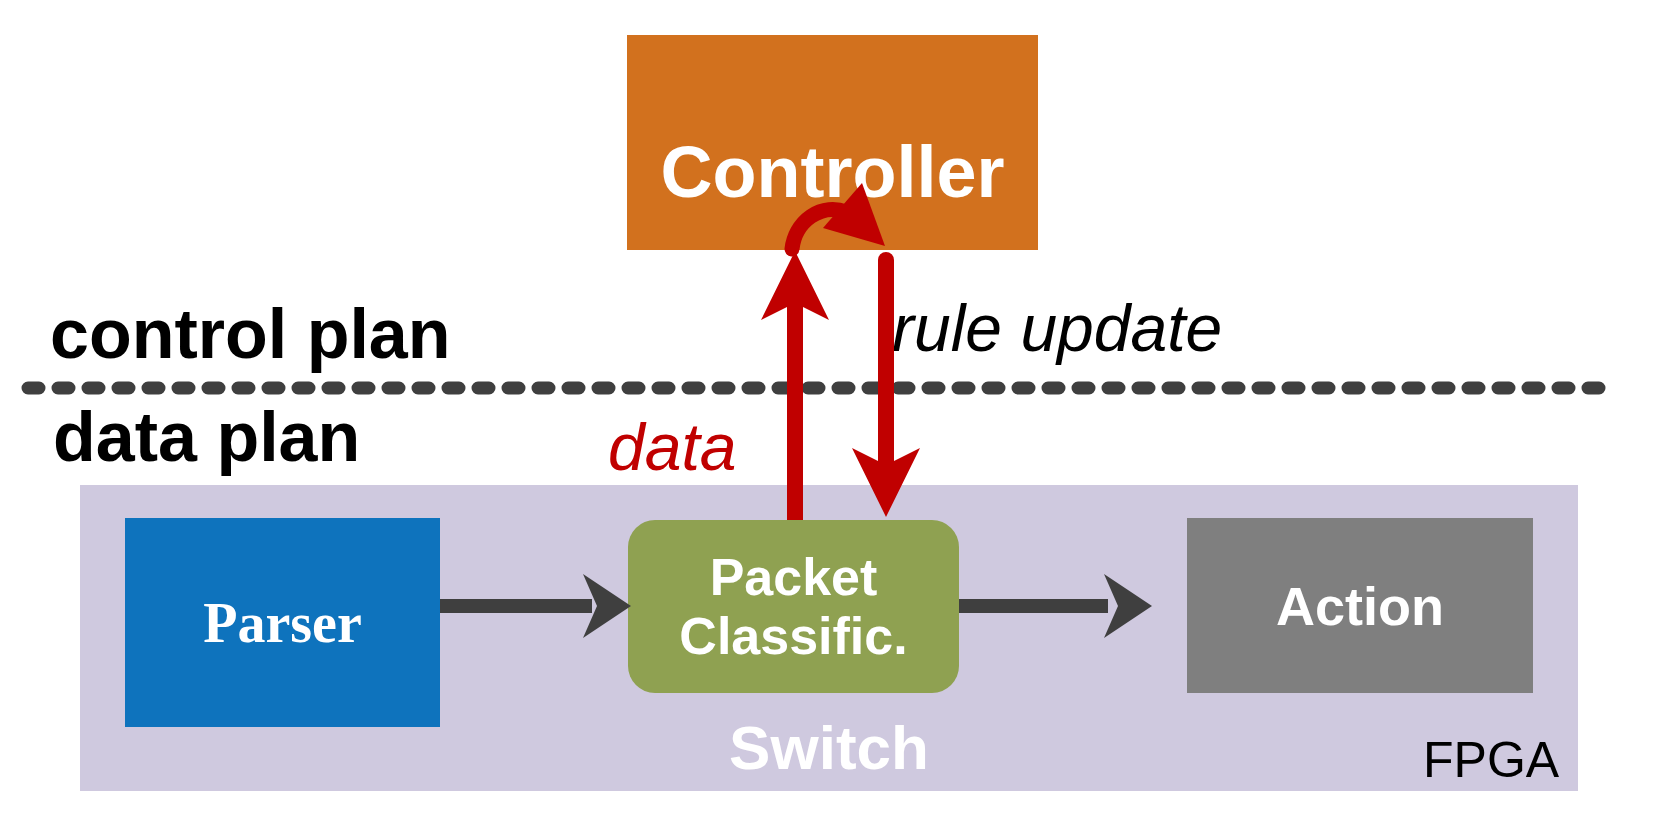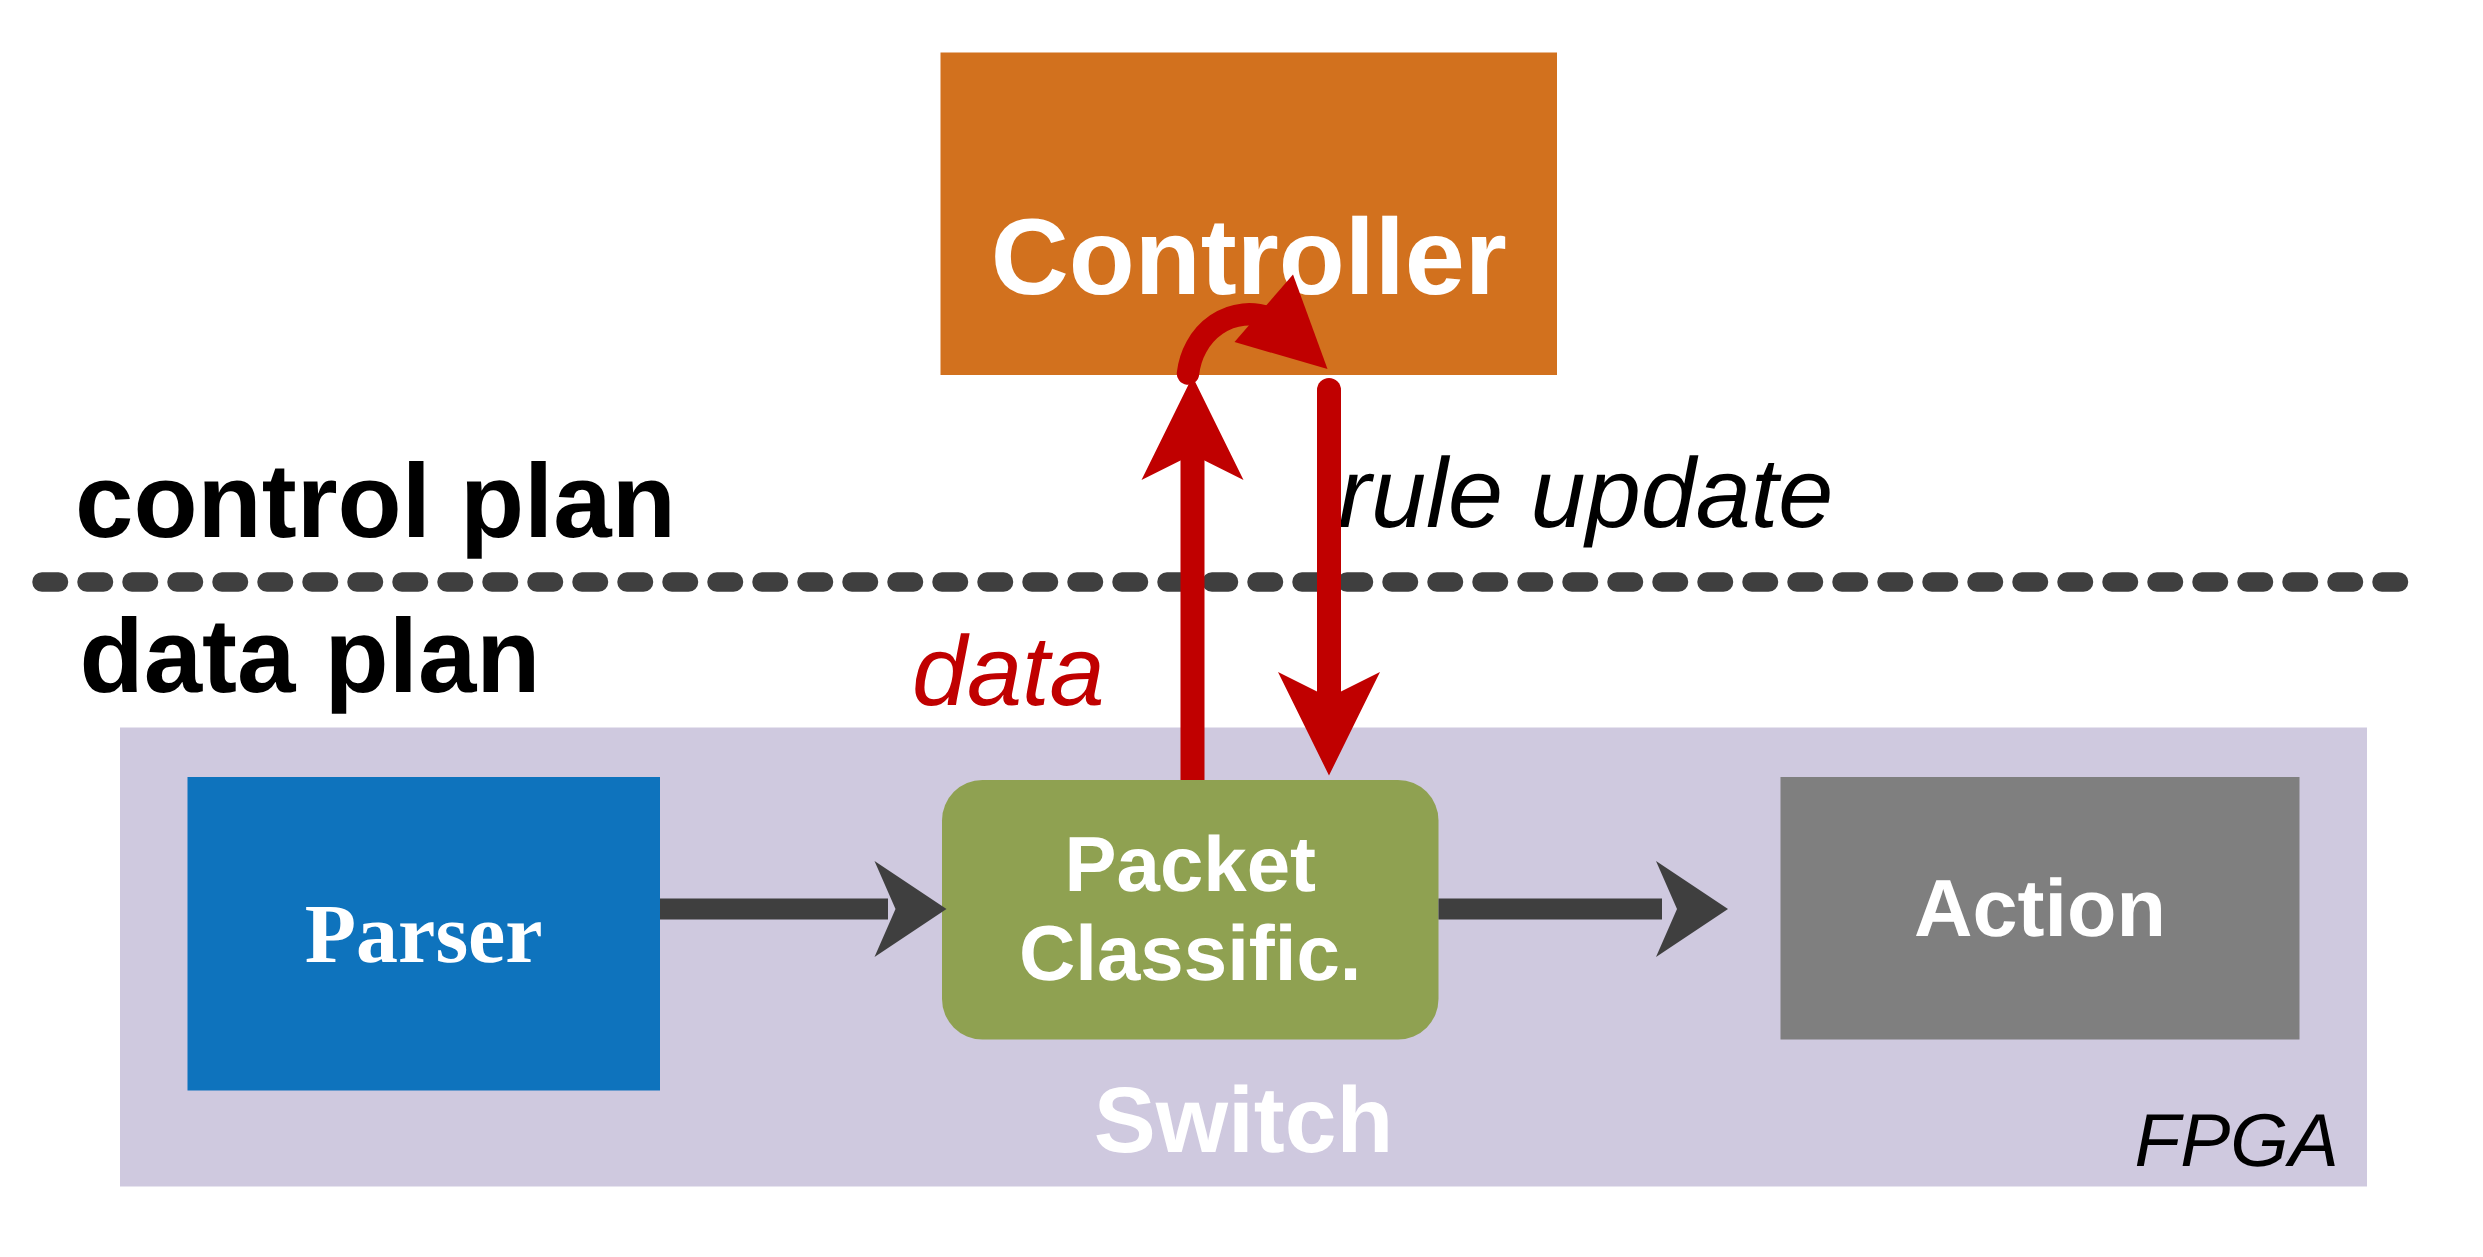--- a/index.html
+++ b/index.html
@@ -35,21 +35,21 @@
   .plane-label{position:absolute;color:var(--text_black);font-weight:bold;
        font-size:70px;line-height:70px;white-space:nowrap;}
   #control-plan-label{left:50px;top:299px;}
   #data-plan-label{left:53px;top:402px;}
   .annot{position:absolute;font-style:italic;font-size:66px;line-height:70px;white-space:nowrap;}
   #rule-update-label{left:892px;top:293px;color:var(--text_black);}
   #miss-label{left:608px;top:412px;color:var(--arrow_red);}
   #switch-label{position:absolute;left:80px;top:716px;width:1498px;text-align:center;
        color:var(--text_white);font-weight:bold;font-size:62px;line-height:64px;}
   #fpga-label{position:absolute;left:1423px;top:734px;color:var(--text_black);
-       font-size:50px;line-height:52px;font-style:italic;}
+       font-size:50px;line-height:52px;}
   #arrow-layer{position:absolute;left:0;top:0;width:1655px;height:838px;pointer-events:none;}
   .dark-stroke{stroke:var(--line_dark);}
   .dark-fill{fill:var(--line_dark);}
   .red-stroke{stroke:var(--arrow_red);}
   .red-fill{fill:var(--arrow_red);}
 </style>
 </head>
 <body>
 
 <div id="canvas">

